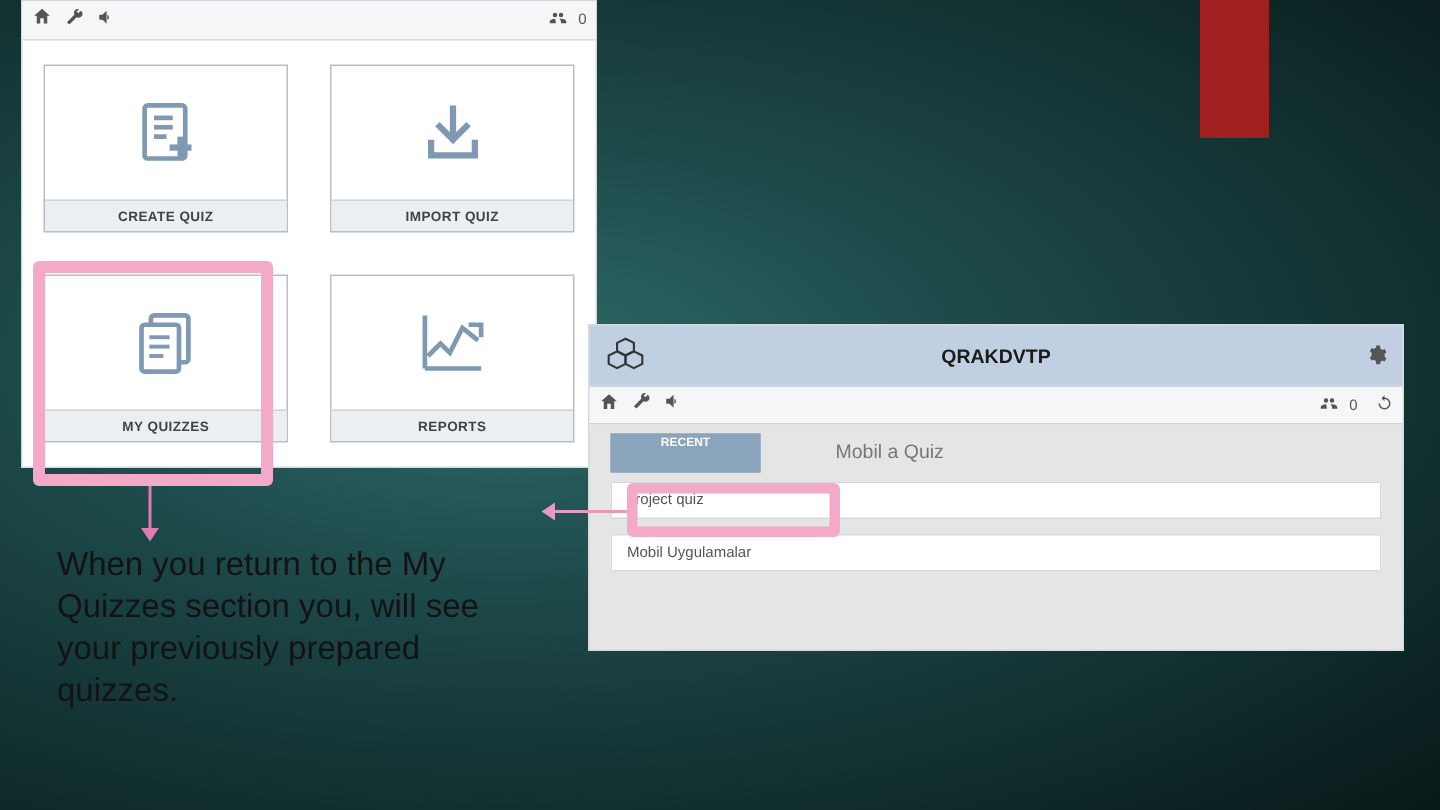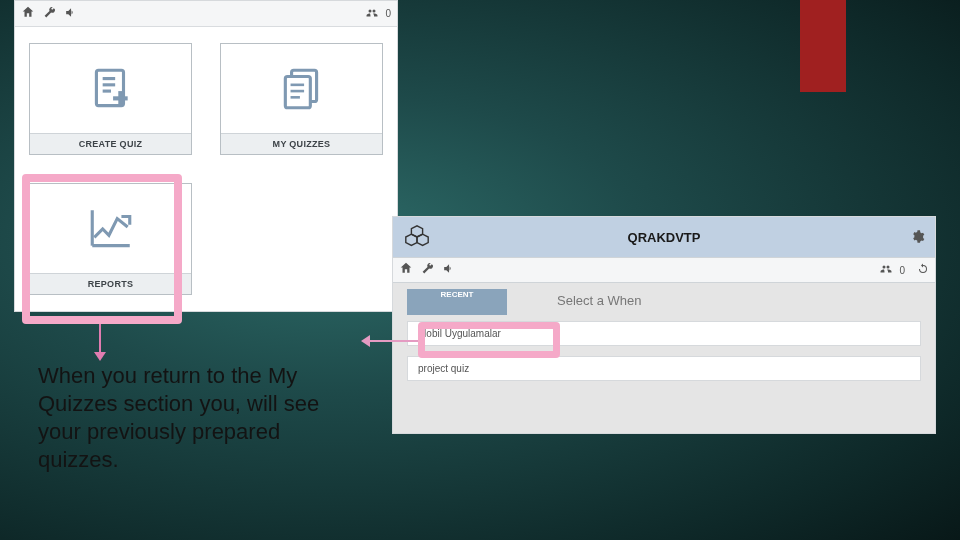--- a/index.html
+++ b/index.html
@@ -276,20 +276,29 @@
           <line x1="16" y1="14" x2="28" y2="14" stroke="#7f99b2" stroke-width="3"></line>
           <line x1="16" y1="20" x2="28" y2="20" stroke="#7f99b2" stroke-width="3"></line>
           <line x1="16" y1="26" x2="24" y2="26" stroke="#7f99b2" stroke-width="3"></line>
           <line x1="33" y1="26" x2="33" y2="40" stroke="#7f99b2" stroke-width="4"></line>
           <line x1="26" y1="33" x2="40" y2="33" stroke="#7f99b2" stroke-width="4"></line>
         </svg>
       </div>
       <div class="tile-label">CREATE QUIZ</div>
     </div>
 
+    <div class="tile">
+      <div class="tile-icon">
+        <svg width="50" height="50" viewBox="0 0 48 48">
+          <path d="M24 6 v20 M14 18 l10 10 10-10" fill="none" stroke="#7f99b2" stroke-width="4"></path>
+          <path d="M10 28 v10 h28 v-10" fill="none" stroke="#7f99b2" stroke-width="4"></path>
+        </svg>
+      </div>
+      <div class="tile-label">IMPORT QUIZ</div>
+    </div>
 
     <div class="tile">
       <div class="tile-icon">
         <svg width="50" height="50" viewBox="0 0 48 48">
           <rect x="14" y="6" width="24" height="30" rx="2" fill="none" stroke="#7f99b2" stroke-width="3"></rect>
           <rect x="8" y="12" width="24" height="30" rx="2" fill="#fff" stroke="#7f99b2" stroke-width="3"></rect>
           <line x1="13" y1="20" x2="26" y2="20" stroke="#7f99b2" stroke-width="2.5"></line>
           <line x1="13" y1="26" x2="26" y2="26" stroke="#7f99b2" stroke-width="2.5"></line>
           <line x1="13" y1="32" x2="22" y2="32" stroke="#7f99b2" stroke-width="2.5"></line>
         </svg>
@@ -365,23 +374,23 @@
             <path fill="#555" d="M12 4V1L8 5l4 4V6a6 6 0 1 1-6 6H4a8 8 0 1 0 8-8z"></path>
           </svg>
       </span>
     </div>
   </div>
 
   <div class="pr-tabs">
     <div class="pr-tab active">
         <span>RECENT</span>
       </div>
-    <div class="pr-select">Select a When</div>
+    <div class="pr-select">Mobil a Quiz</div>
   </div>
 
   <div class="pr-list">
+    <div class="pr-item"><span>project quiz</span></div>
     <div class="pr-item"><span>Mobil Uygulamalar</span></div>
-    <div class="pr-item"><span>project quiz</span></div>
   </div>
 </div>
 
 <div class="highlight-box hl-item"></div>
 <div class="arrow-left"></div>
 
 </body></html>

